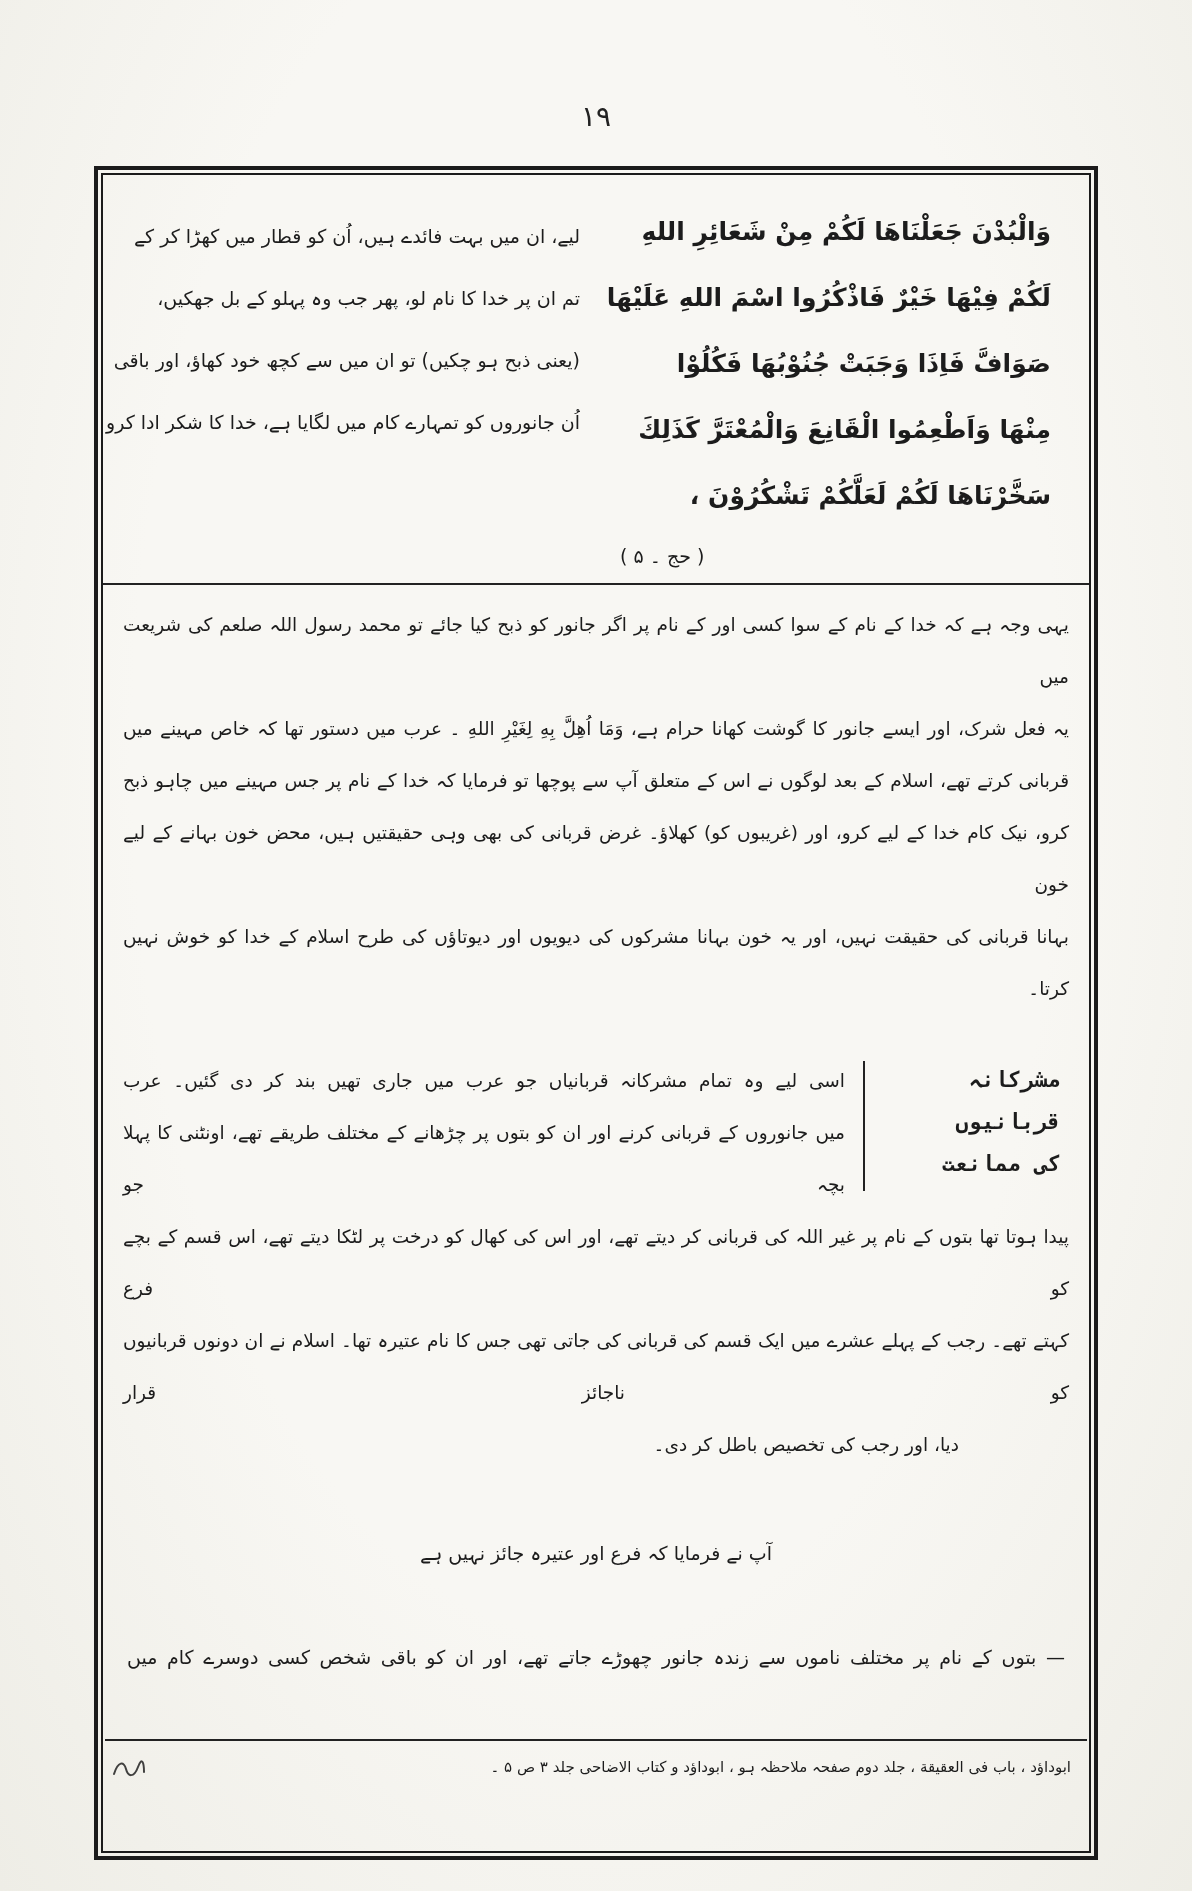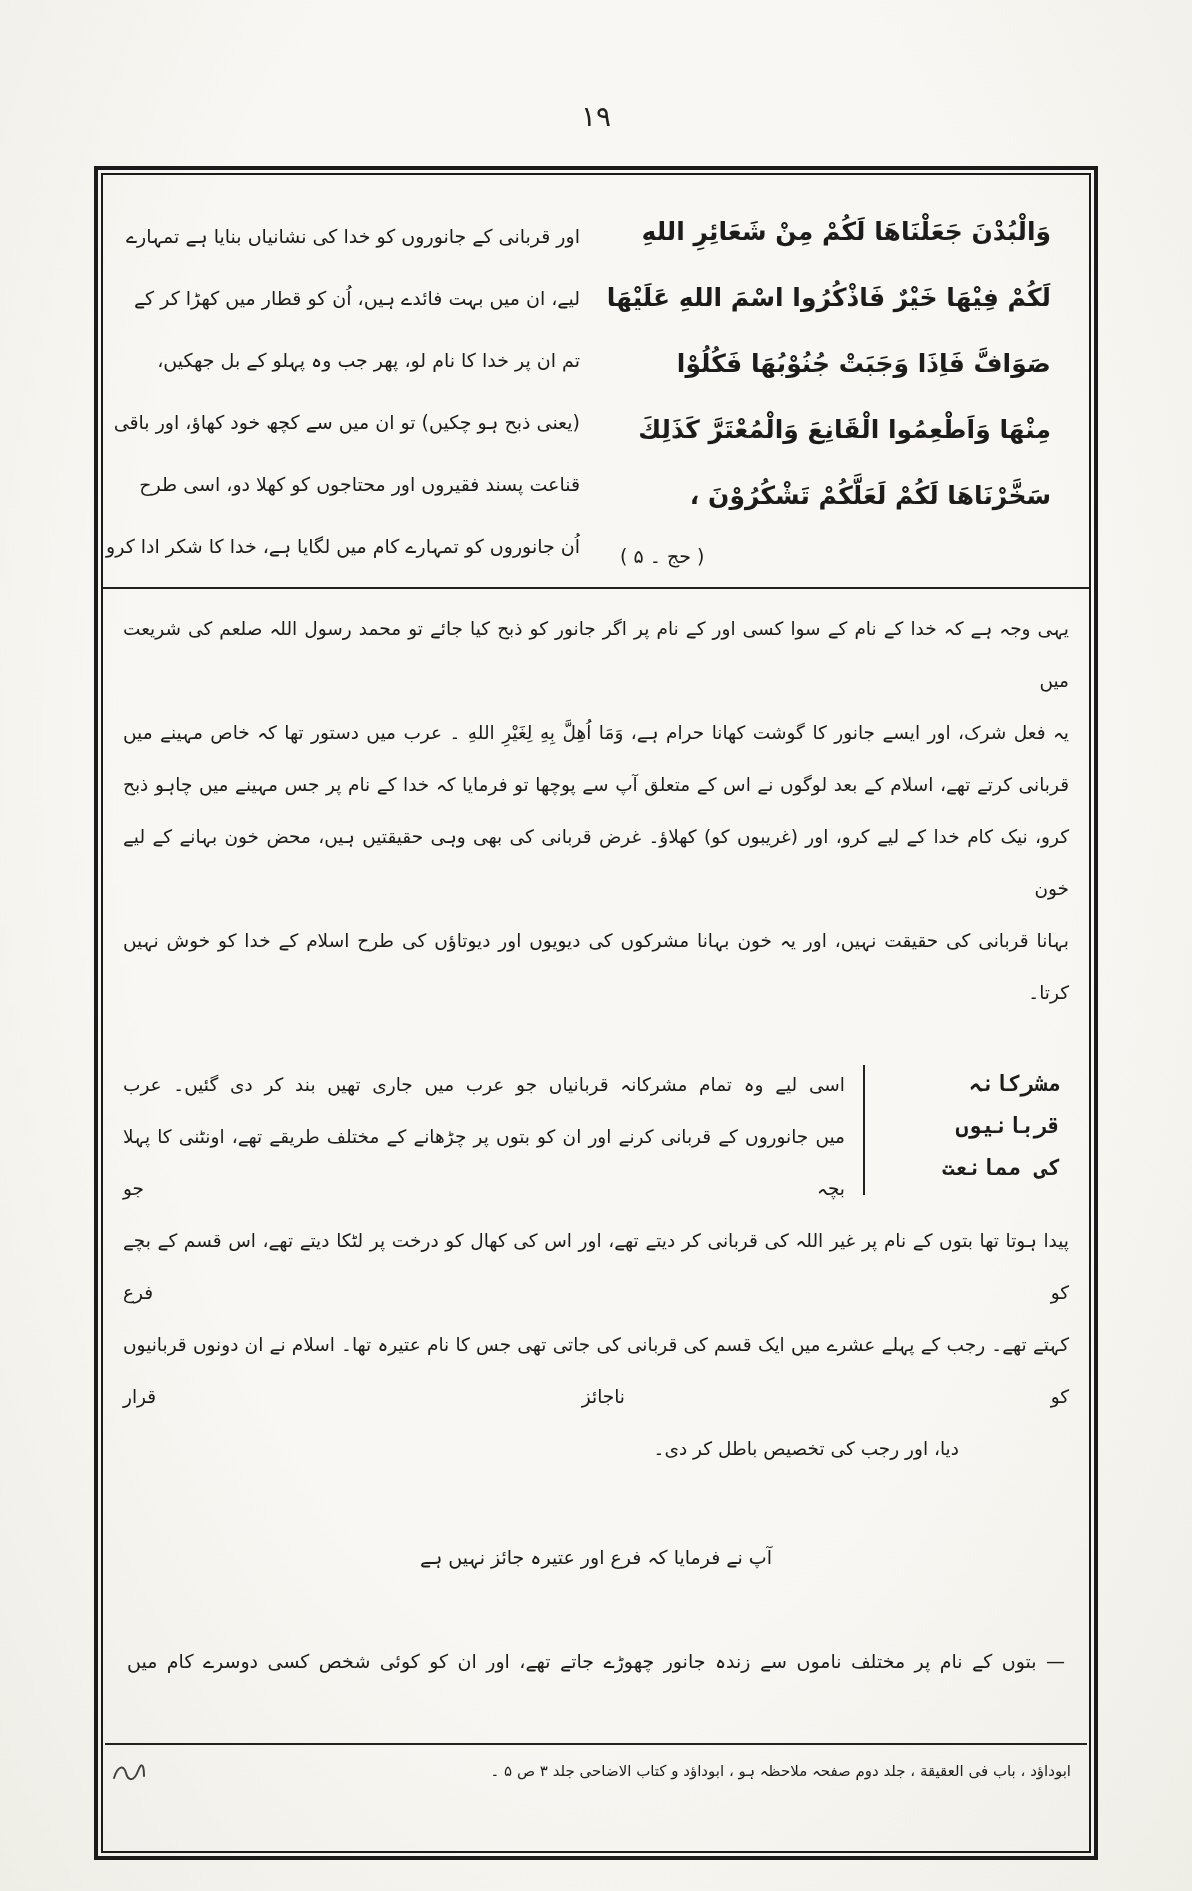--- a/index.html
+++ b/index.html
@@ -96,25 +96,23 @@
       <div class="top-section">
         <div class="arabic-col" lang="ar">
           <div class="a-line">وَالْبُدْنَ جَعَلْنَاهَا لَكُمْ مِنْ شَعَائِرِ اللهِ</div>
           <div class="a-line">لَكُمْ فِيْهَا خَيْرٌ فَاذْكُرُوا اسْمَ اللهِ عَلَيْهَا</div>
           <div class="a-line">صَوَافَّ فَاِذَا وَجَبَتْ جُنُوْبُهَا فَكُلُوْا</div>
           <div class="a-line">مِنْهَا وَاَطْعِمُوا الْقَانِعَ وَالْمُعْتَرَّ كَذَلِكَ</div>
           <div class="a-line">سَخَّرْنَاهَا لَكُمْ لَعَلَّكُمْ تَشْكُرُوْنَ ،</div>
           <div class="verse-ref">( حج ۔ ۵ )</div>
         </div>
         <div class="trans-col" lang="ur">
-          <div class="t-line">اور قربانی کے جانوروں کو خدا کی نشانیاں بنایا ہے تمہارے</div>
           <div class="t-line">لیے، ان میں بہت فائدے ہیں، اُن کو قطار میں کھڑا کر کے</div>
           <div class="t-line">تم ان پر خدا کا نام لو، پھر جب وہ پہلو کے بل جھکیں،</div>
           <div class="t-line">(یعنی ذبح ہو چکیں) تو ان میں سے کچھ خود کھاؤ، اور باقی</div>
-          <div class="t-line">قناعت پسند فقیروں اور محتاجوں کو کھلا دو، اسی طرح</div>
           <div class="t-line">اُن جانوروں کو تمہارے کام میں لگایا ہے، خدا کا شکر ادا کرو</div>
         </div>
       </div>
 
       <div class="body-text" lang="ur">
 
         <div class="para">
           <div class="jline">یہی وجہ ہے کہ خدا کے نام کے سوا کسی اور کے نام پر اگر جانور کو ذبح کیا جائے تو محمد رسول اللہ صلعم کی شریعت میں</div>
           <div class="jline">یہ فعل شرک، اور ایسے جانور کا گوشت کھانا حرام ہے، وَمَا اُهِلَّ بِهِ لِغَيْرِ اللهِ ۔ عرب میں دستور تھا کہ خاص مہینے میں</div>
           <div class="jline">قربانی کرتے تھے، اسلام کے بعد لوگوں نے اس کے متعلق آپ سے پوچھا تو فرمایا کہ خدا کے نام پر جس مہینے میں چاہو ذبح</div>
@@ -131,21 +129,21 @@
           <div class="jline">میں جانوروں کے قربانی کرنے اور ان کو بتوں پر چڑھانے کے مختلف طریقے تھے، اونٹنی کا پہلا بچہ جو</div>
           <div class="jline">پیدا ہوتا تھا بتوں کے نام پر غیر اللہ کی قربانی کر دیتے تھے، اور اس کی کھال کو درخت پر لٹکا دیتے تھے، اس قسم کے بچے کو فرع</div>
           <div class="jline">کہتے تھے۔ رجب کے پہلے عشرے میں ایک قسم کی قربانی کی جاتی تھی جس کا نام عتیرہ تھا۔ اسلام نے ان دونوں قربانیوں کو ناجائز قرار</div>
           <div class="short-line">دیا، اور رجب کی تخصیص باطل کر دی۔</div>
         </div>
 
         <div class="hadith-row">
           <div class="hadith-urdu">آپ نے فرمایا کہ فرع اور عتیرہ جائز نہیں ہے</div>
         </div>
 
-        <div class="closing-line">— بتوں کے نام پر مختلف ناموں سے زندہ جانور چھوڑے جاتے تھے، اور ان کو کوئی شخص کسی دوسرے کام میں</div>
+        <div class="closing-line">— بتوں کے نام پر مختلف ناموں سے زندہ جانور چھوڑے جاتے تھے، اور ان کو باقی شخص کسی دوسرے کام میں</div>
       </div>
 
       <div class="footnote" lang="ur">
         <div class="fn-text">ابوداؤد ، باب فی العقیقة ، جلد دوم صفحہ ملاحظہ ہو ، ابوداؤد و کتاب الاضاحی جلد ۳ ص ۵ ۔</div>
         <svg class="fn-marker" width="36" height="24" viewBox="0 0 36 24" aria-hidden="true">
           <path d="M3 17 C7 4, 13 4, 15 12 S23 21, 27 10 S33 6, 33 15" stroke="#222" fill="none" stroke-width="2" stroke-linecap="round"></path>
         </svg>
       </div>
 
     </div>

